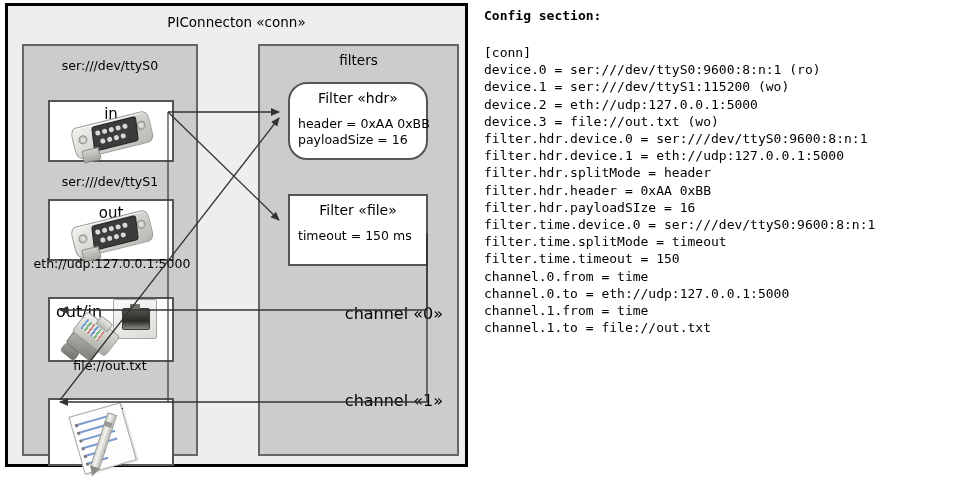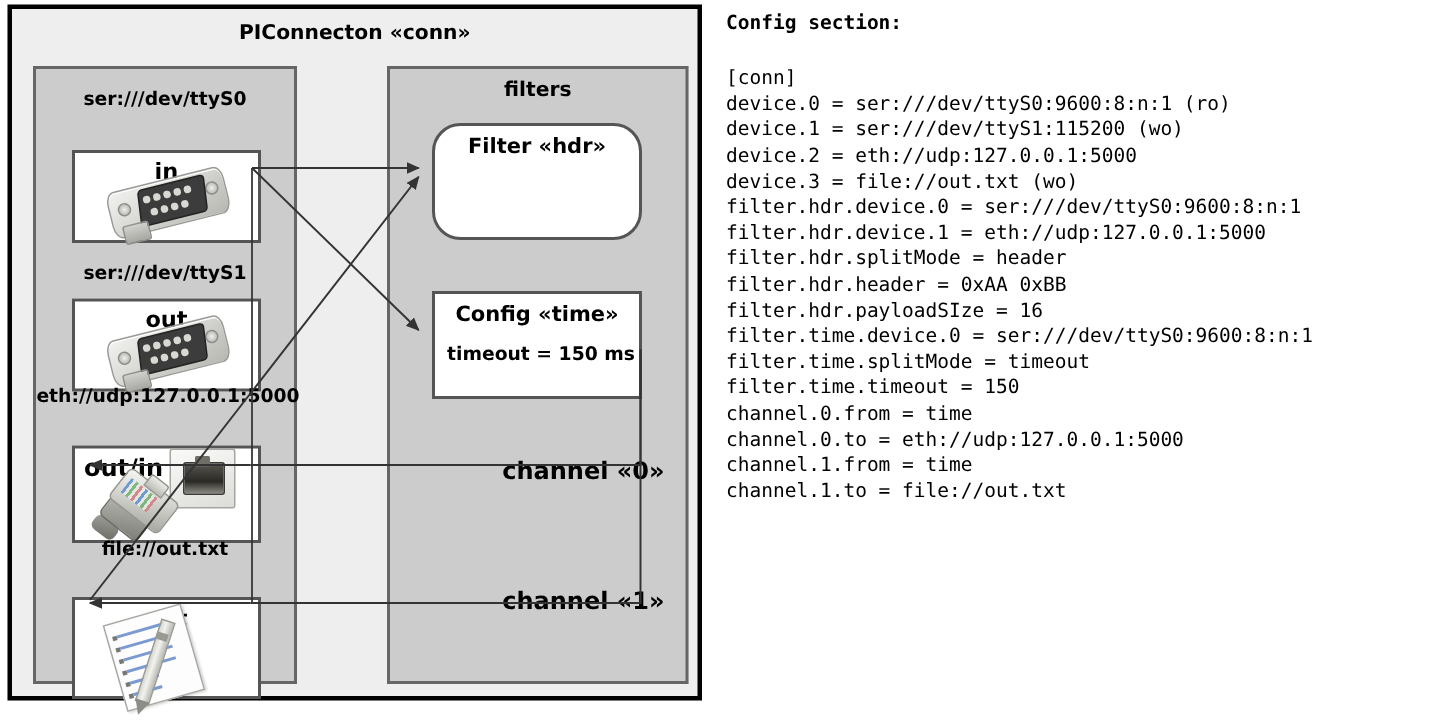--- a/index.html
+++ b/index.html
@@ -12,21 +12,21 @@
     height: 484px;
     font-family: "DejaVu Sans", sans-serif;
     overflow: hidden;
     position: relative;
   }
 
   
   #diagram {
     position: absolute;
     left: 0; top: 0;
-    width: 478px; height: 484px; font-weight: bold;
+    width: 478px; height: 484px;
   }
 
   .outer-frame {
     position: absolute;
     left: 5px; top: 3px;
     width: 463px; height: 464px;
     background: #eeeeee;
     border: 3px solid #000000;
     box-sizing: border-box;
   }
@@ -457,24 +457,26 @@
         </div>
       </div>
 
     </div>
 
     <div class="panel" id="filters-panel">
       <div class="panel-title">filters</div>
 
       <div class="filter-box" style="left:28px;top:36px;width:140px;height:78px;border-radius:19px;">
         <div class="filter-title">Filter «hdr»</div>
+        <div class="filter-props">header = 0xAA 0xBB
+payloadSize = 16</div>
       </div>
 
       <div class="filter-box" style="left:28px;top:148px;width:140px;height:72px;">
-        <div class="filter-title">Config «time»</div>
+        <div class="filter-title">Filter «file»</div>
         <div class="filter-props">timeout = 150 ms</div>
       </div>
 
       <div class="channel-label" style="right:14px;top:258px;">channel «0»</div>
       <div class="channel-label" style="right:14px;top:345px;">channel «1»</div>
     </div>
 
   </div>
 
   <svg id="arrows" viewBox="0 0 478 484">

